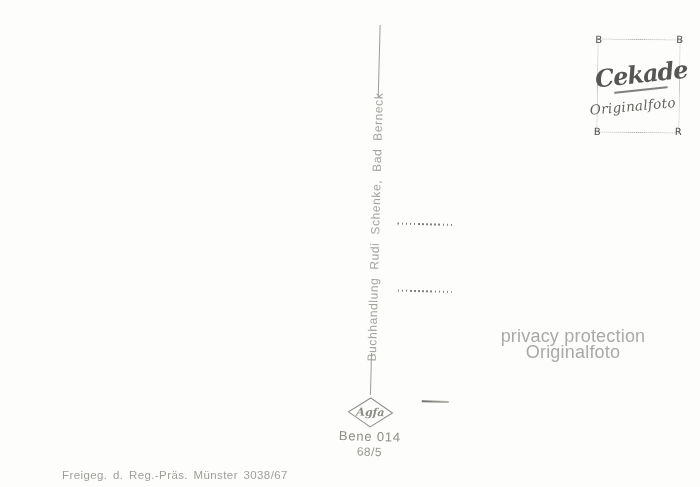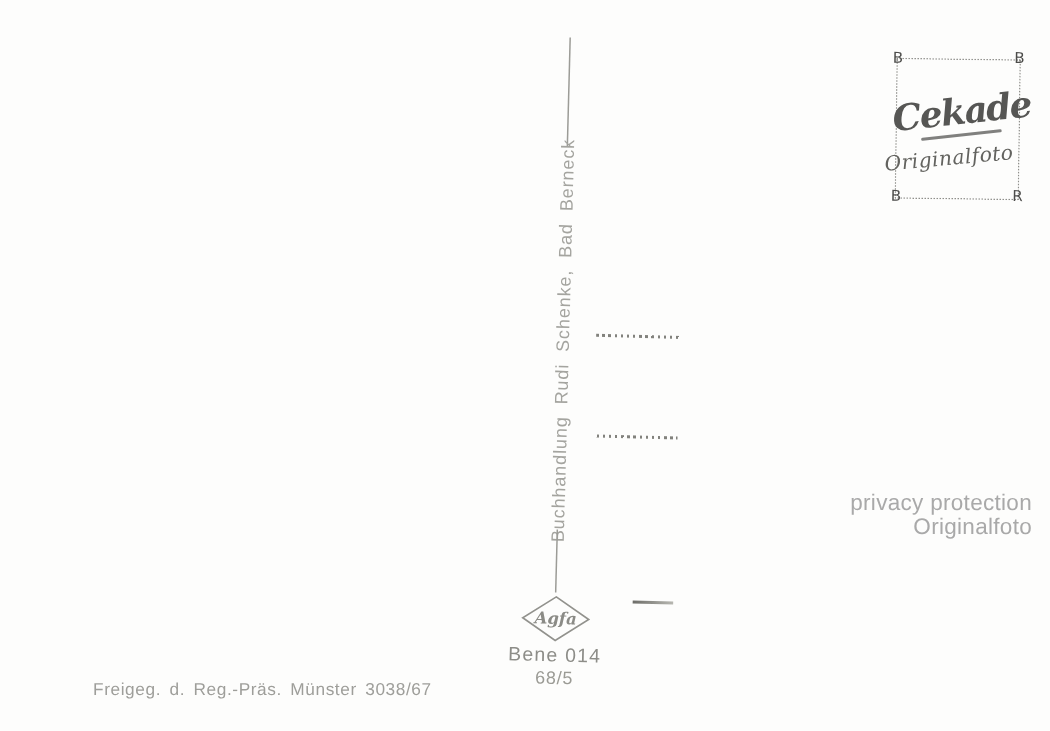--- a/index.html
+++ b/index.html
@@ -77,27 +77,27 @@
   .origfoto{
     position:absolute;left:45px;top:75px;
     transform:translate(-50%,-50%) rotate(-6deg);
     font-family:"DejaVu Serif",serif;font-style:italic;
     font-size:13.5px;letter-spacing:.3px;color:#63635f;white-space:nowrap;
   }
 
   
   .watermark{
     position:absolute;left:458px;top:328px;width:230px;
-    text-align:right;color:#a9a9a9;
-    font-size:15px;line-height:16px;letter-spacing:.2px;
+    text-align:center;color:#a9a9a9;
+    font-size:18px;line-height:16px;letter-spacing:.2px;
   }
 
   
   .license{
-    position:absolute;left:62px;top:454px;
+    position:absolute;left:62px;top:469px;
     font-size:11.5px;letter-spacing:.4px;word-spacing:2px;
     color:#9e9e9a;white-space:nowrap;
   }
 
   svg text{
     font-family:"DejaVu Serif",serif;font-style:italic;font-weight:bold;
     font-size:11px;fill:#8b8b86;
   }
 </style>
 </head>

